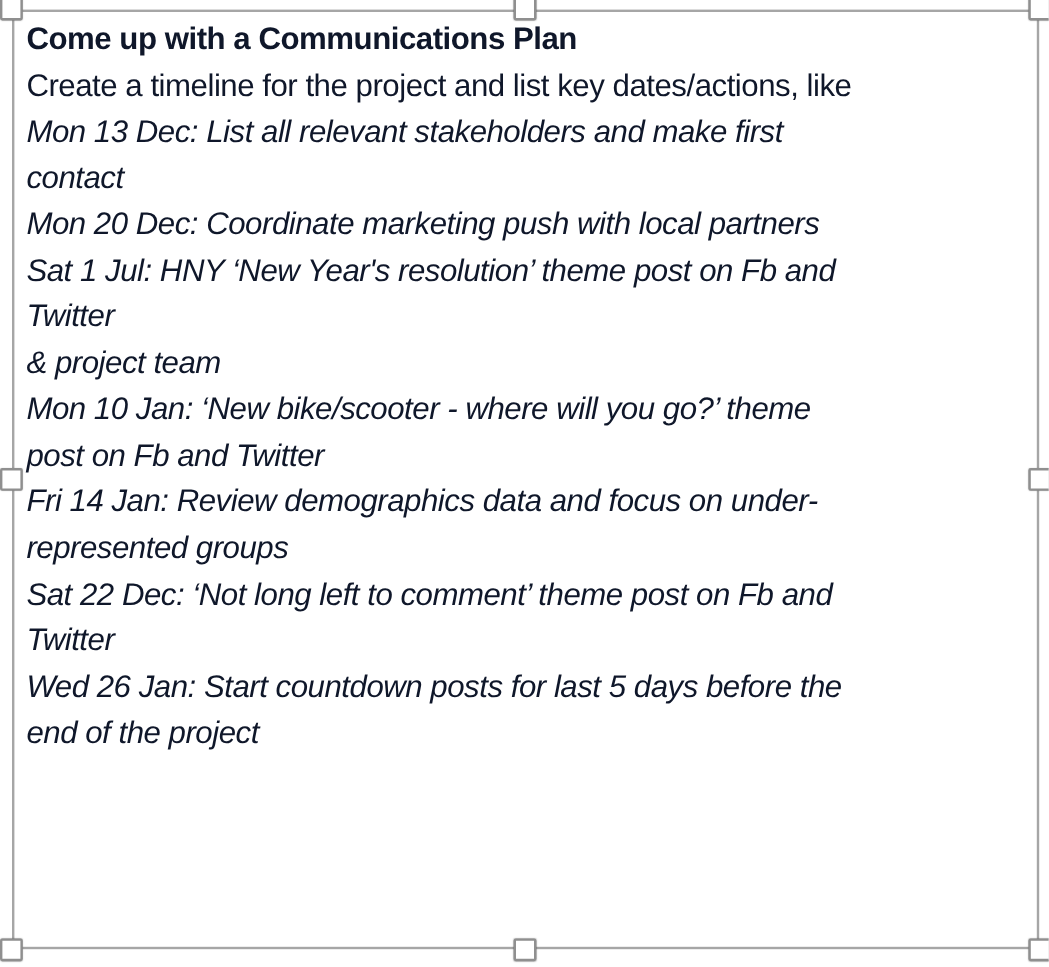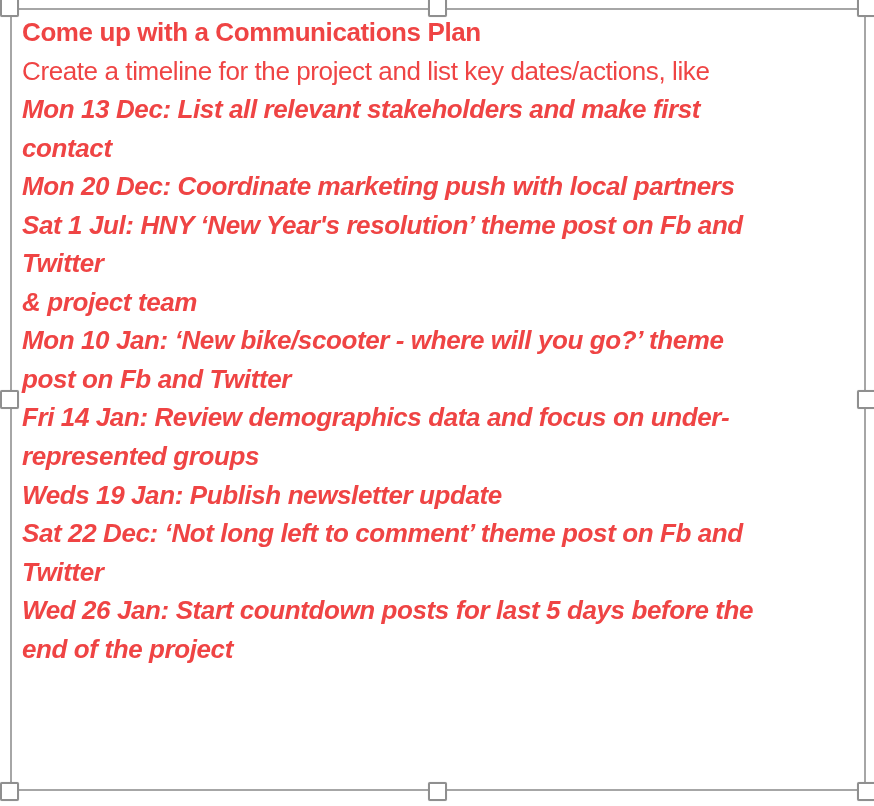--- a/index.html
+++ b/index.html
@@ -22,31 +22,31 @@
     width: 856px;
     height: 783px;
     border: 2px solid #a6a6a6;
     box-sizing: border-box;
     background: #ffffff;
   }
   .textbox-content {
     position: absolute;
     left: 0; right: 0; top: 0; bottom: 0;
     padding: 3px 10px;
-    color: #ef4444;
+    color: #0f172a;
     font-size: 26px;
     line-height: 38.55px;
     letter-spacing: -0.4px;
     white-space: nowrap;
     overflow: hidden;
     border-radius: 31px;
   }
   .line { display: block; }
   .line--bold   { font-weight: 700; }
-  .line--italic { font-style: italic; font-weight: 700; }
+  .line--italic { font-style: italic; font-weight: 400; }
   .handle {
     position: absolute;
     width: 19px;
     height: 19px;
     background: #ffffff;
     border: 2px solid #8f8f8f;
     border-radius: 2px;
     box-sizing: border-box;
     box-shadow: 0 0 1px rgba(0,0,0,0.25);
   }
@@ -72,21 +72,20 @@
       <span class="line line--italic">Mon 13 Dec: List all relevant stakeholders and make first</span>
       <span class="line line--italic">contact</span>
       <span class="line line--italic">Mon 20 Dec: Coordinate marketing push with local partners</span>
       <span class="line line--italic">Sat 1 Jul: HNY ‘New Year's resolution’ theme post on Fb and</span>
       <span class="line line--italic">Twitter</span>
       <span class="line line--italic">&amp; project team</span>
       <span class="line line--italic">Mon 10 Jan: ‘New bike/scooter - where will you go?’ theme</span>
       <span class="line line--italic">post on Fb and Twitter</span>
       <span class="line line--italic">Fri 14 Jan: Review demographics data and focus on under-</span>
       <span class="line line--italic">represented groups</span>
-      <span class="line line--italic">Weds 19 Jan: Publish newsletter update</span>
       <span class="line line--italic">Sat 22 Dec: ‘Not long left to comment’ theme post on Fb and</span>
       <span class="line line--italic">Twitter</span>
       <span class="line line--italic">Wed 26 Jan: Start countdown posts for last 5 days before the</span>
       <span class="line line--italic">end of the project</span>
     </div>
   </div>
 
   <div class="handle handle-tl"></div>
   <div class="handle handle-tm"></div>
   <div class="handle handle-tr"></div>

